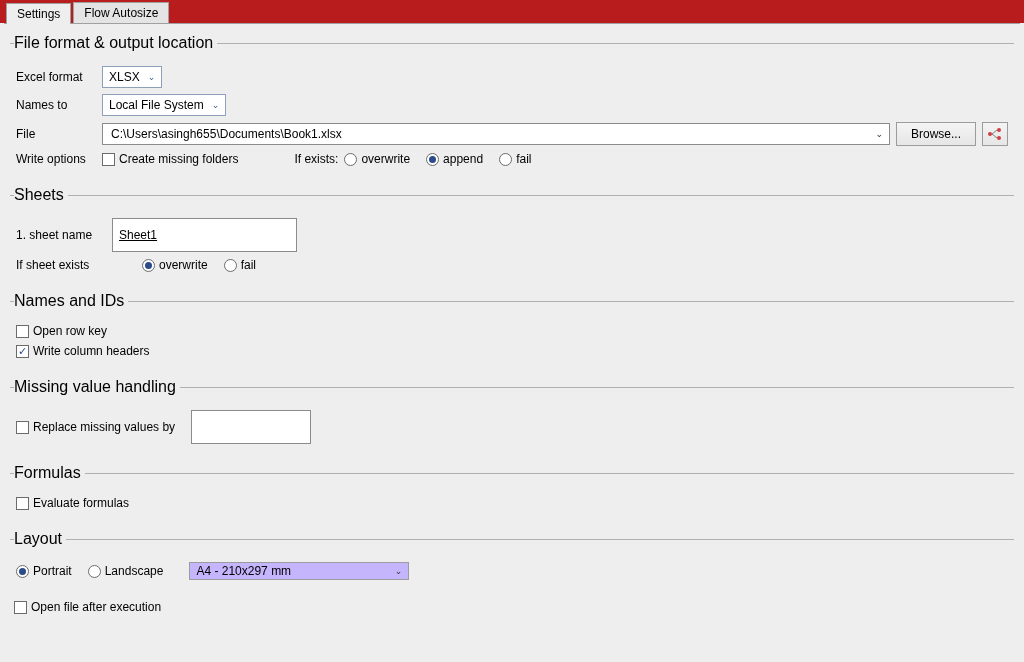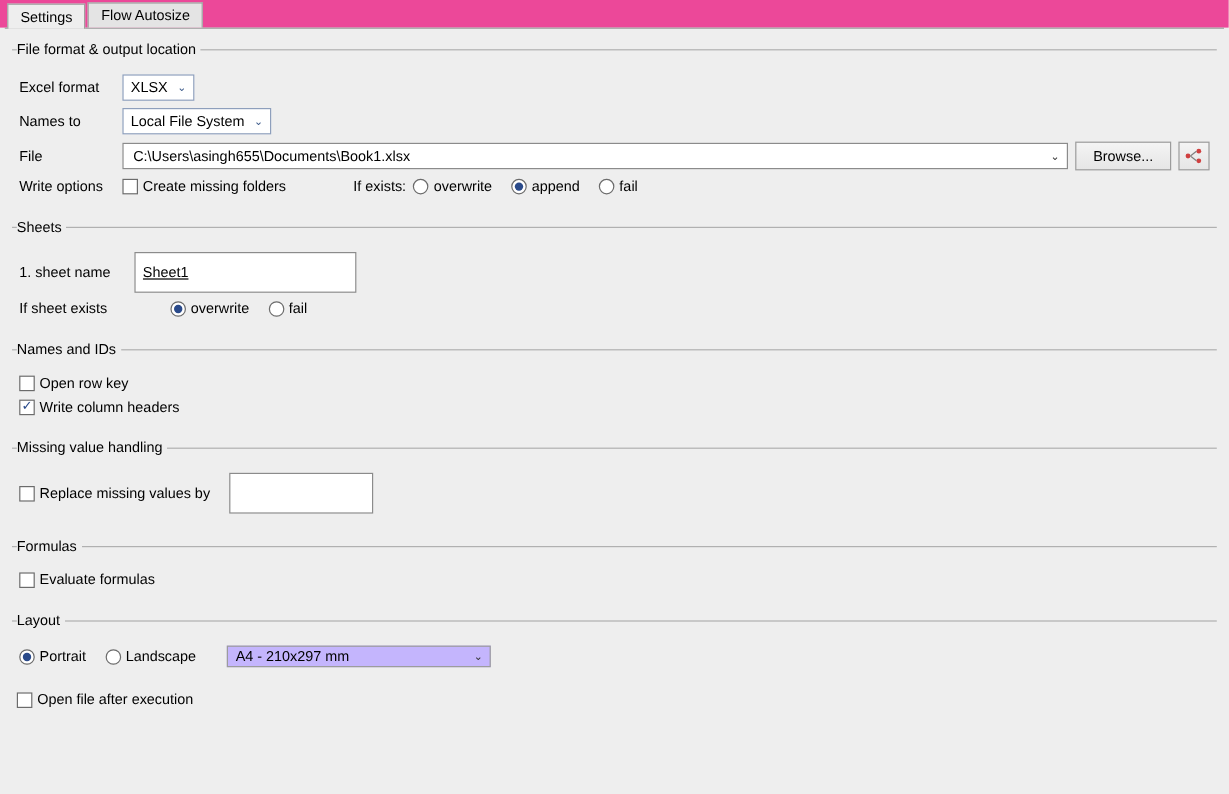--- a/index.html
+++ b/index.html
@@ -10,21 +10,21 @@
     font-size: 12px;
     background: #eeeeee;
     color: #000;
     width: 1024px;
     height: 662px;
     overflow: hidden;
   }
   .tab-row {
     display: flex;
     padding: 2px 6px 0 6px;
-    background: #ec4899;
+    background: #b91c1c;
     text-align: right;
   }
   .tab {
     padding: 3px 10px;
     border: 1px solid #a0a0a0;
     border-bottom: none;
     background: #eeeeee;
     margin-right: 2px;
     cursor: default;
   }
@@ -46,21 +46,21 @@
     border-left: none;
     border-right: none;
     border-bottom: none;
     margin: 6px 4px 10px 4px;
     padding: 8px 6px 4px 6px;
     position: relative;
   }
   fieldset.group legend {
     padding: 0 4px 0 0;
     margin-left: -2px;
-    font-size: 12px;
+    font-size: 16px;
     background: #eeeeee;
   }
   .row {
     display: flex;
     align-items: center;
     gap: 6px;
     margin: 6px 0;
   }
   .label-col {
     width: 80px;

